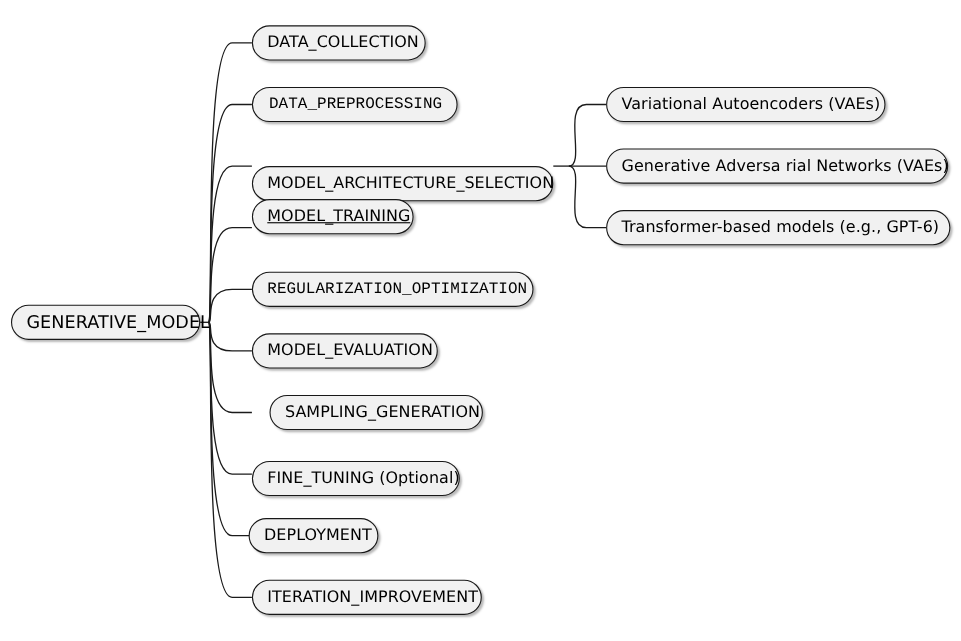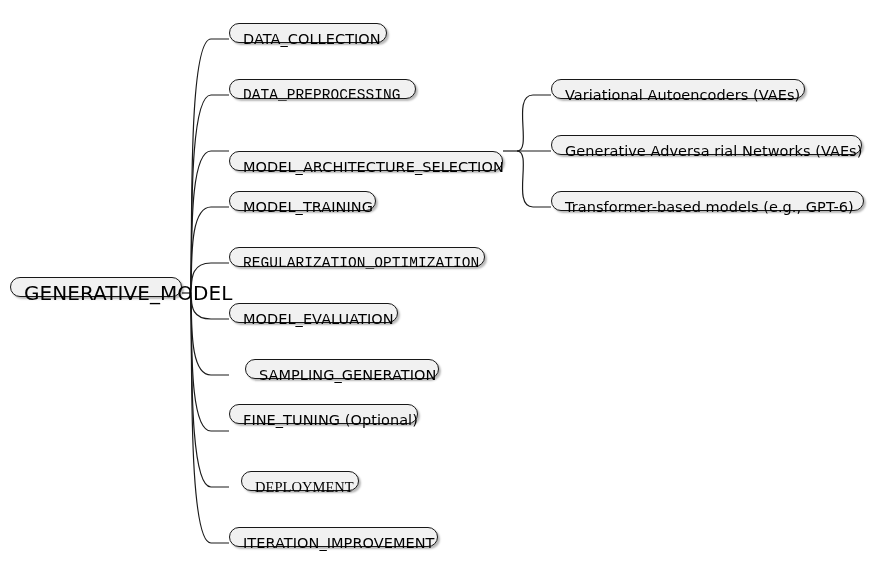--- a/index.html
+++ b/index.html
@@ -26,35 +26,35 @@
     pointer-events: none;
   }
   .edge {
     fill: none;
     stroke: #1b1b1b;
     stroke-width: 1.2;
   }
   .node {
     position: absolute;
     box-sizing: border-box;
-    height: 20px;
+    height: 32px;
     line-height: 30px;
     background: #f1f1f1;
     border: 1.4px solid #181818;
     border-radius: 17px;
     color: #000000;
     font-size: 14.5px;
     white-space: nowrap;
-    text-align: left;
+    text-align: right;
     padding: 0 13px;
     box-shadow: 2px 2px 2px rgba(0,0,0,0.28);
     letter-spacing: 0.05px;
   }
   .node-root {
-    font-size: 20px;
+    font-size: 16px;
   }
 </style>
 </head>
 <body>
 
 <div id="canvas">
 
   <svg id="edges" viewBox="0 0 874 583" width="874" height="583" aria-hidden="true">
       <path d="M 182 293 L 190 293" class="edge"></path>
       <path d="M 190 293 C 194 280.3 185 39 211 39 L 229 39" class="edge"></path>
@@ -71,25 +71,25 @@
       <path d="M 517 151 C 533 151 511 95 533 95 L 551 95" class="edge"></path>
       <path d="M 517 151 C 533 151 511 151 533 151 L 551 151" class="edge"></path>
       <path d="M 517 151 C 533 151 511 207 533 207 L 551 207" class="edge"></path>
     </svg>
 
   <div id="nodes">
       <div class="node node-root" style="left: 10px; top: 277px; width: 172px;">GENERATIVE_MODEL</div>
       <div class="node" style="left: 229px; top: 23px; width: 158px;">DATA_COLLECTION</div>
       <div class="node" style="left: 229px; top: 79px; width: 187px; font-family: Liberation Mono, monospace;">DATA_PREPROCESSING</div>
       <div class="node" style="left: 229px; top: 151px; width: 274px;">MODEL_ARCHITECTURE_SELECTION</div>
-      <div class="node" style="left: 229px; top: 191px; width: 147px;">MODEL_TRAINING</div>
+      <div class="node" style="left: 229px; top: 181px; width: 147px; text-decoration: underline;">MODEL_TRAINING</div>
       <div class="node" style="left: 229px; top: 247px; width: 256px; font-family: Liberation Mono, monospace;">REGULARIZATION_OPTIMIZATION</div>
       <div class="node" style="left: 229px; top: 303px; width: 169px;">MODEL_EVALUATION</div>
       <div class="node" style="left: 245px; top: 359px; width: 194px;">SAMPLING_GENERATION</div>
-      <div class="node" style="left: 229px; top: 404px; width: 189px;">FINE_TUNING (Optional)</div>
-      <div class="node" style="left: 241px; top: 471px; width: 118px; font-family: Liberation Serif, serif;">DEPLOYMENT</div>
+      <div class="node" style="left: 229px; top: 419px; width: 189px;">FINE_TUNING (Optional)</div>
+      <div class="node" style="left: 226px; top: 471px; width: 118px;">DEPLOYMENT</div>
       <div class="node" style="left: 229px; top: 527px; width: 209px;">ITERATION_IMPROVEMENT</div>
       <div class="node" style="left: 551px; top: 79px; width: 254px;">Variational Autoencoders (VAEs)</div>
       <div class="node" style="left: 551px; top: 135px; width: 311px;">Generative Adversa rial Networks (VAEs)</div>
       <div class="node" style="left: 551px; top: 191px; width: 313px;">Transformer-based models (e.g., GPT-6)</div>
     </div>
 
 </div>
 
 </body></html>

